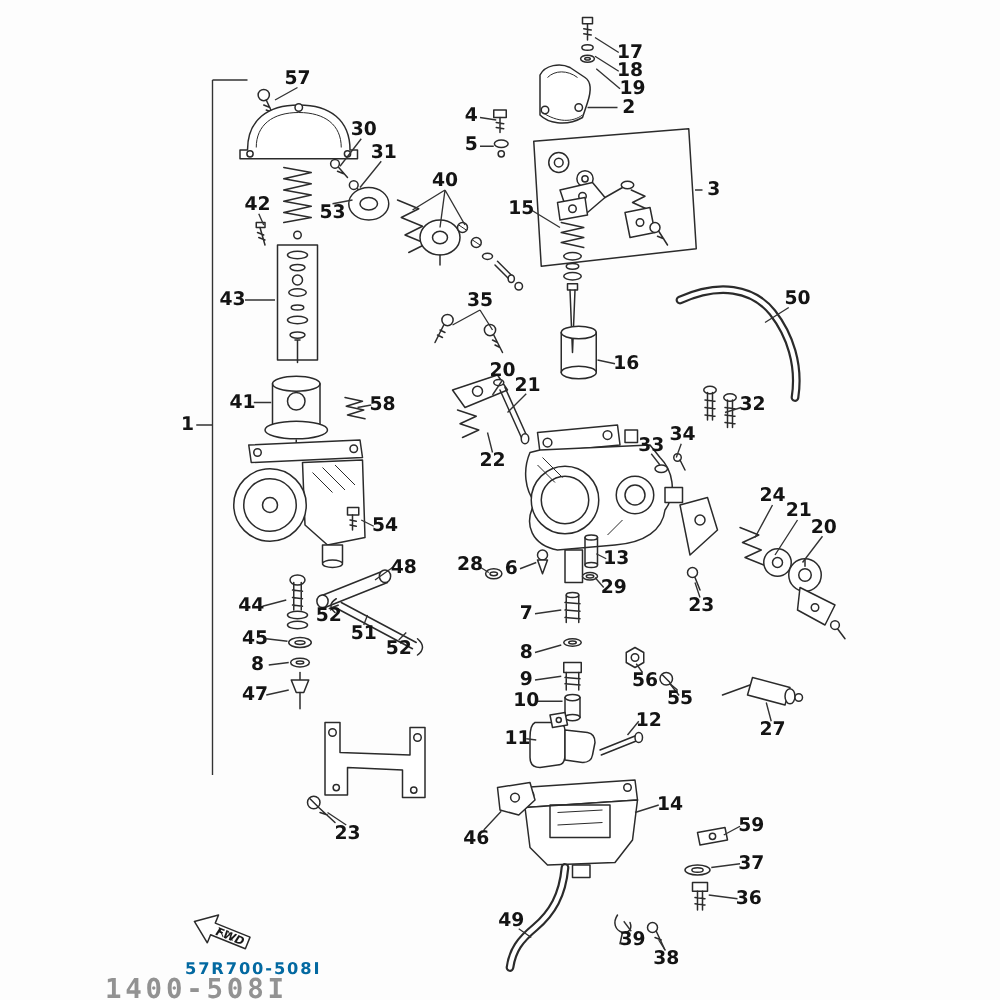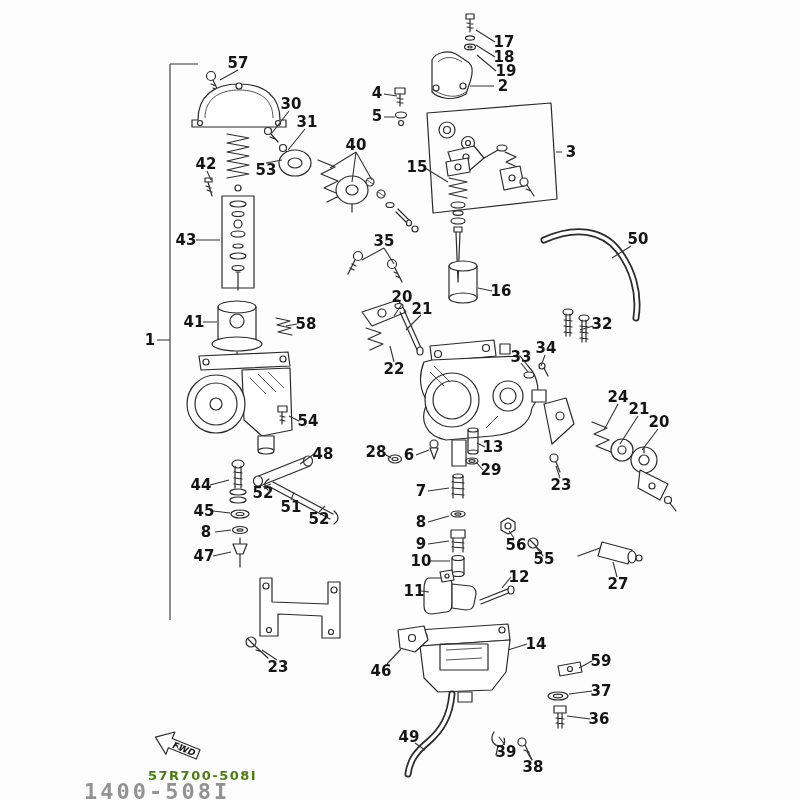--- a/index.html
+++ b/index.html
@@ -8,21 +8,21 @@
   svg{position:absolute;left:0;top:0;}
   .part{stroke:#2b2b2b;stroke-width:1.2;fill:#ffffff;stroke-linejoin:round;stroke-linecap:round;}
   .open{stroke:#2b2b2b;stroke-width:1.2;fill:none;stroke-linejoin:round;stroke-linecap:round;}
   .thin{stroke:#2b2b2b;stroke-width:0.8;fill:none;}
   .leader{stroke:#333333;stroke-width:1.1;fill:none;}
   .hose{stroke:#2b2b2b;stroke-width:7;fill:none;stroke-linecap:round;}
   .hosecore{stroke:#ffffff;stroke-width:3.5;fill:none;stroke-linecap:round;}
   .callout{font:bold 15px "DejaVu Sans",sans-serif;fill:#141414;text-anchor:middle;dominant-baseline:middle;}
   .fwdtext{font:bold italic 9px "DejaVu Sans",sans-serif;fill:#1a1a1a;text-anchor:middle;}
   #footer-code{position:absolute;left:148px;top:768px;font:bold 13px "DejaVu Sans",sans-serif;
-               letter-spacing:1.5px;color:#4d7c0f;}
+               letter-spacing:1.5px;color:#0369a1;}
   #footer-faint{position:absolute;left:84px;top:779px;font:bold 22px "DejaVu Sans Mono",monospace;
                 letter-spacing:3px;color:#2a2a2a;opacity:.5;}
 </style>
 </head>
 <body>
 
 <div id="page">
 
 <svg id="diagram-svg" width="800" height="800" viewBox="0 0 800 800">
 

